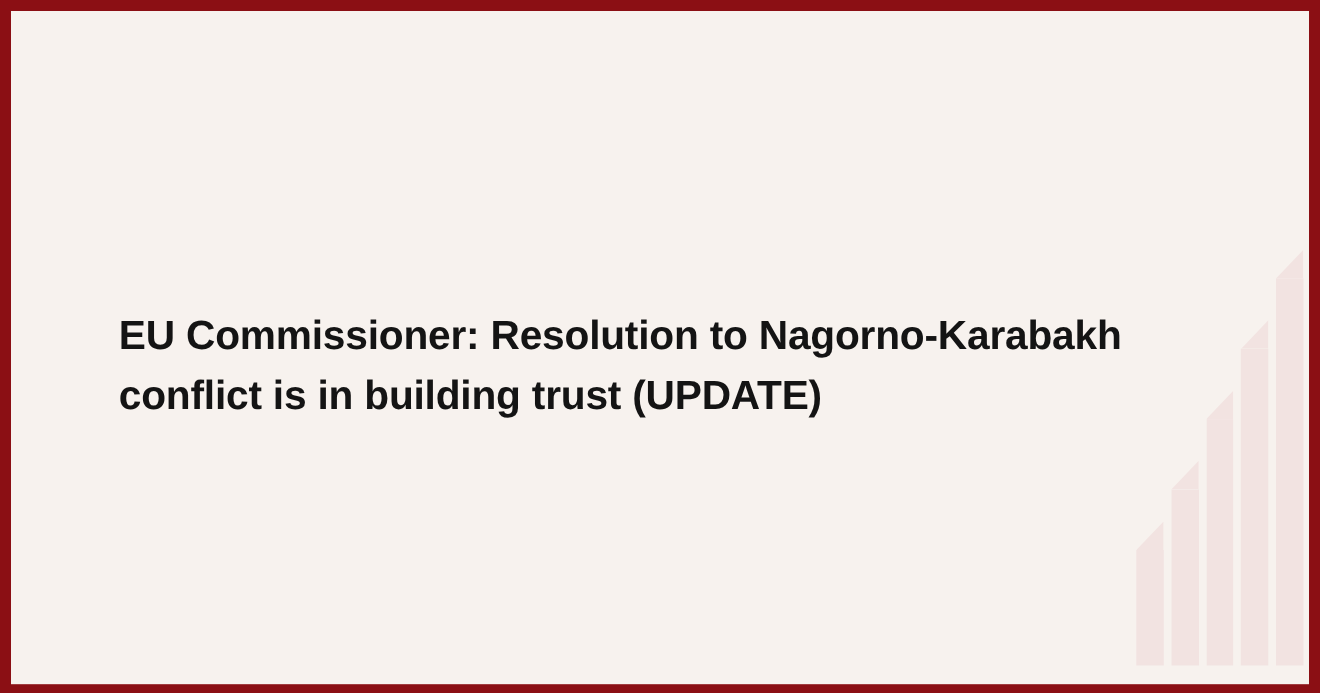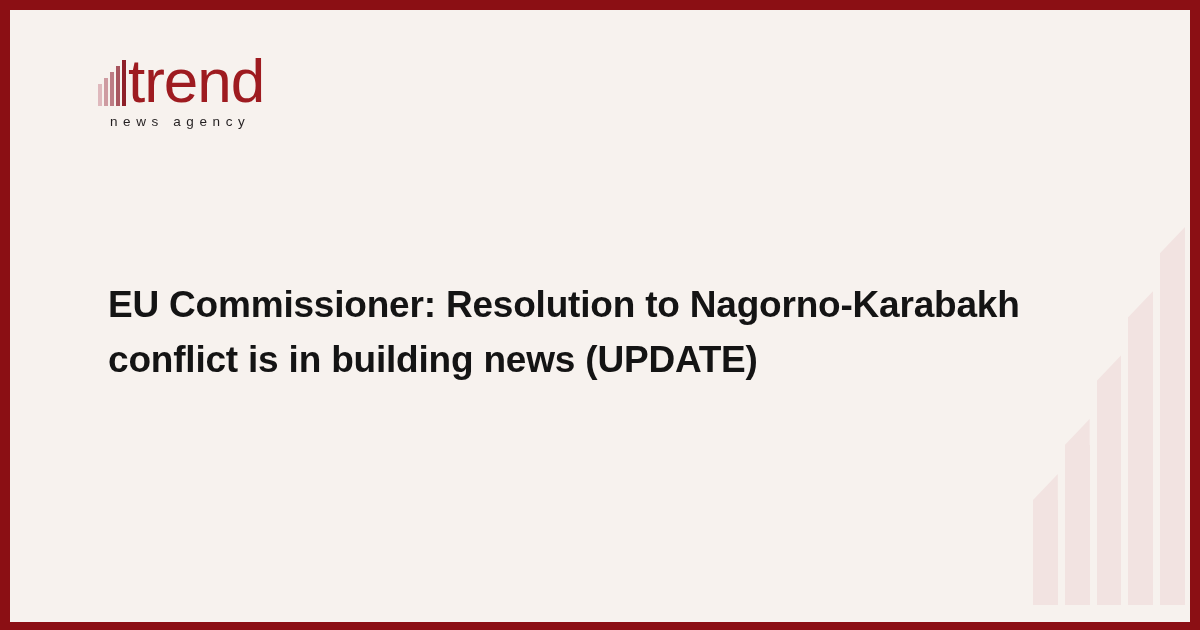--- a/index.html
+++ b/index.html
@@ -144,30 +144,17 @@
   <div id="canvas">
 
     <div id="deco-bars">
       <div class="deco-bar b1"></div>
       <div class="deco-bar b2"></div>
       <div class="deco-bar b3"></div>
       <div class="deco-bar b4"></div>
       <div class="deco-bar b5"></div>
     </div>
 
-    <div id="logo">
-      <div id="logo-mark-row">
-        <div id="logo-bars">
-          <div class="logo-bar l1"></div>
-          <div class="logo-bar l2"></div>
-          <div class="logo-bar l3"></div>
-          <div class="logo-bar l4"></div>
-          <div class="logo-bar l5"></div>
-        </div>
-        <div id="logo-wordmark">trend</div>
-      </div>
-      <div id="logo-tagline">news agency</div>
-    </div>
 
-    <h1 id="headline">EU Commissioner: Resolution to Nagorno-Karabakh conflict is in building news (UPDATE)</h1>
+    <h1 id="headline">EU Commissioner: Resolution to Nagorno-Karabakh conflict is in building trust (UPDATE)</h1>
 
   </div>
 </div>
 
 </body></html>

